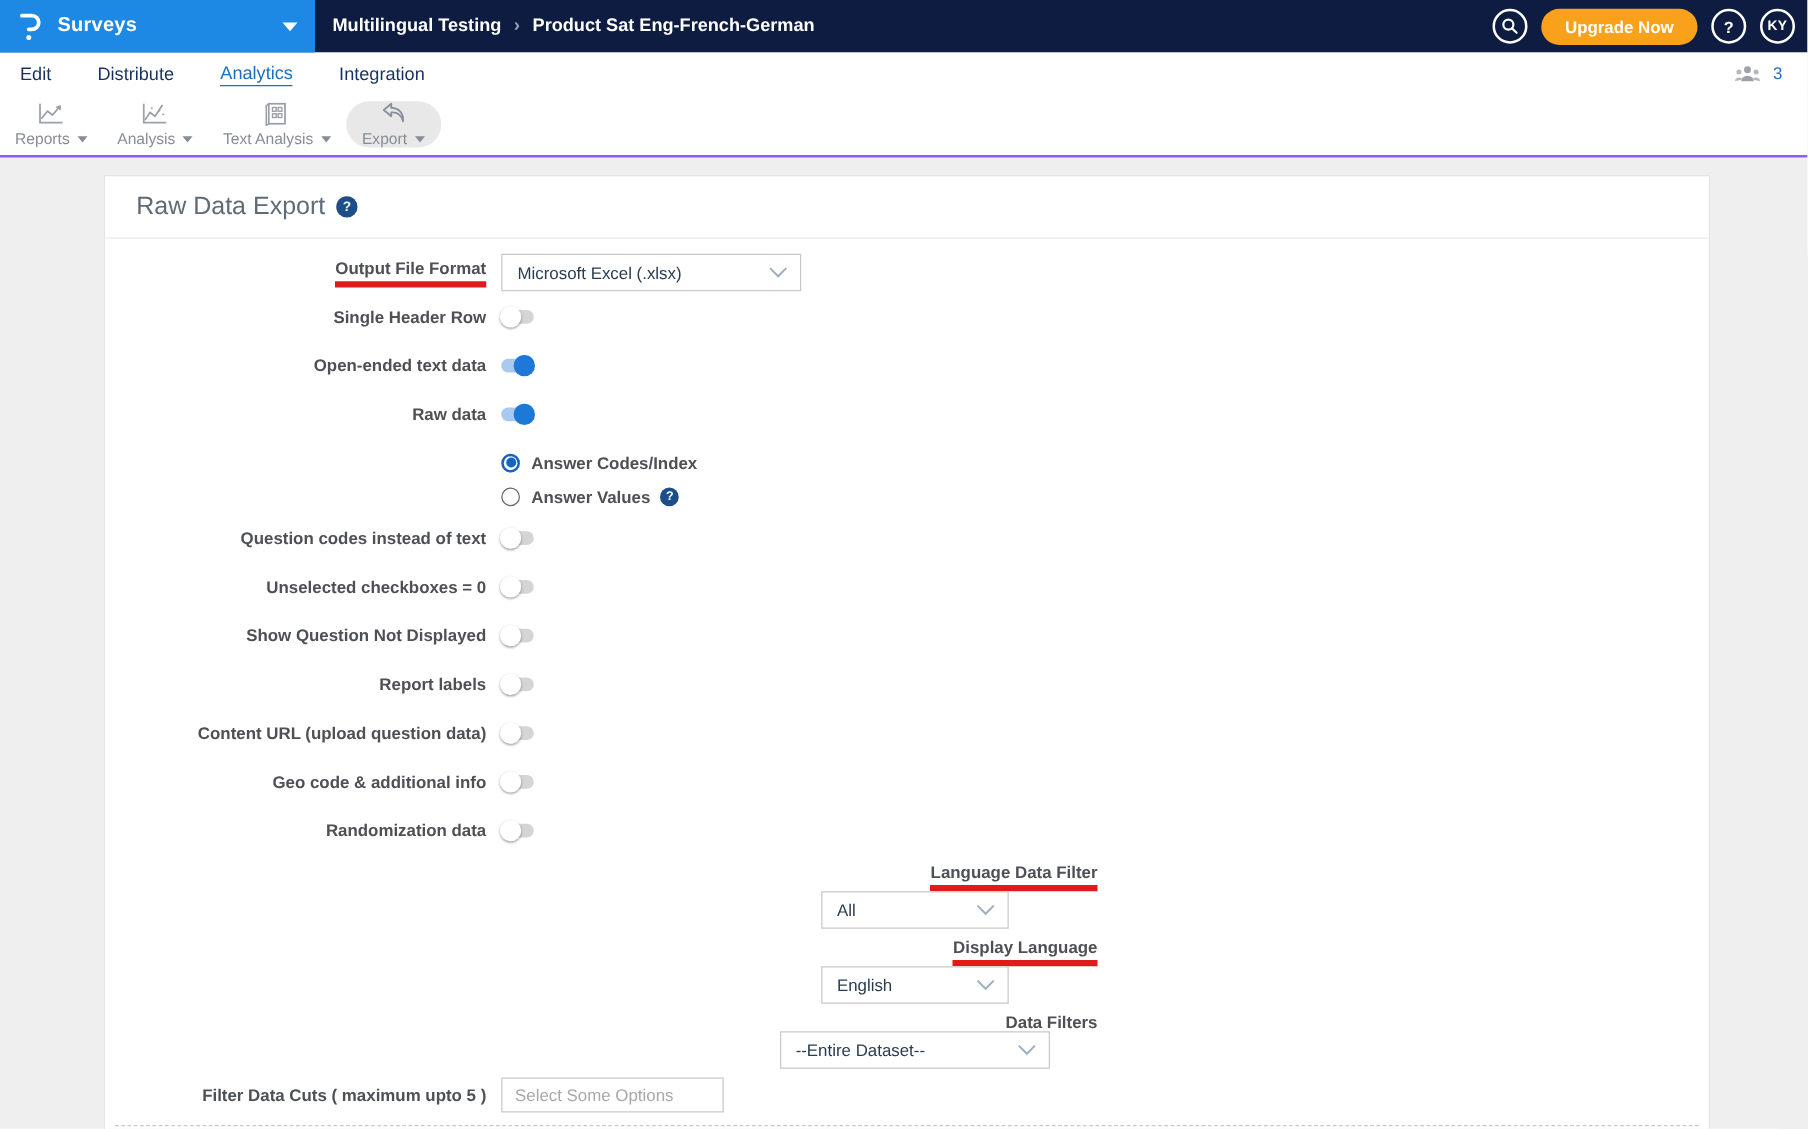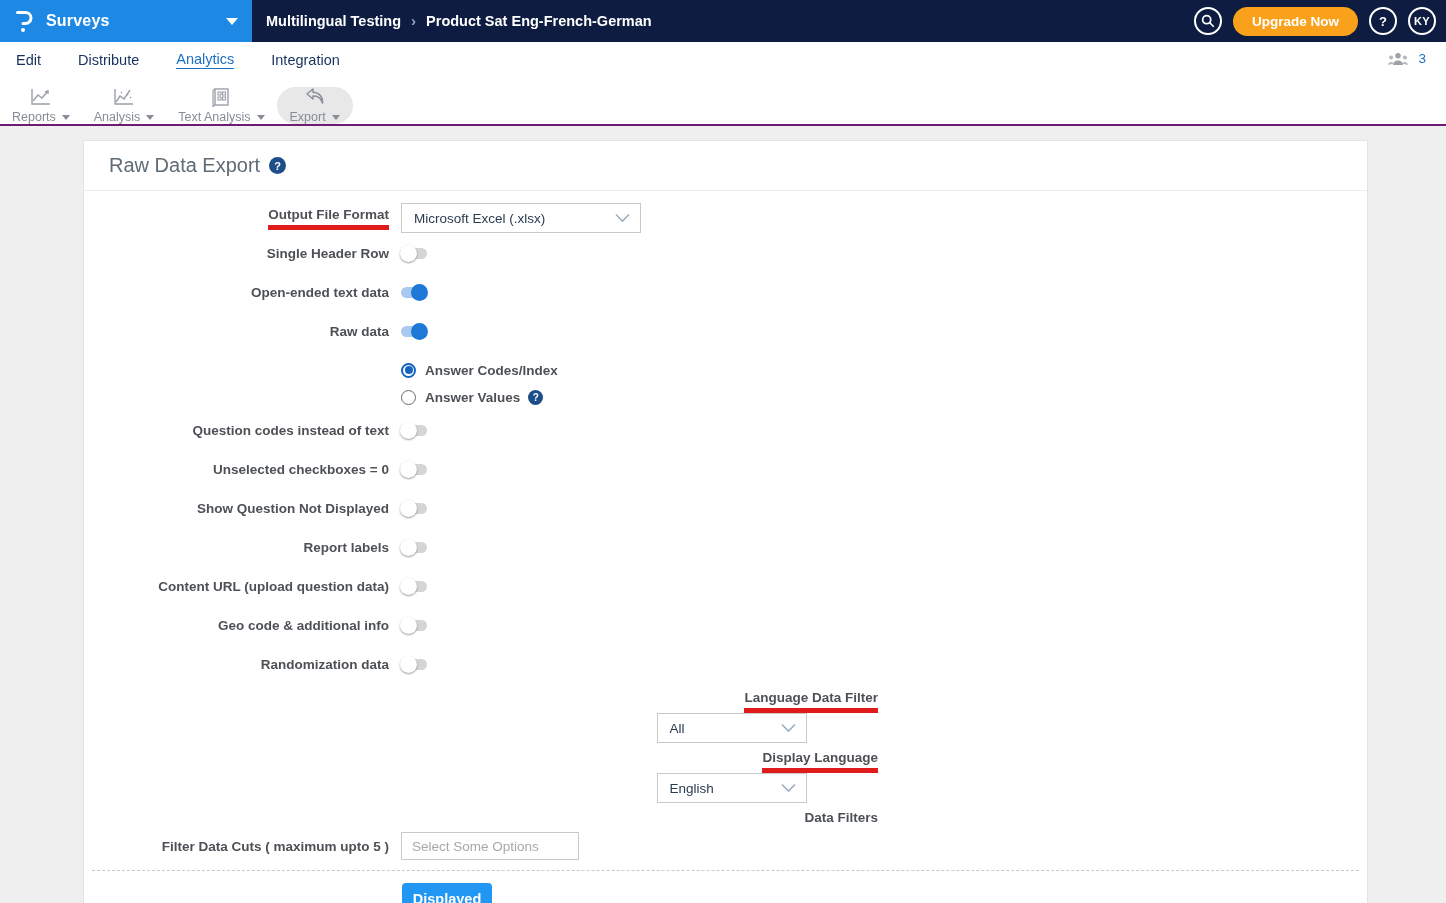--- a/index.html
+++ b/index.html
@@ -21,21 +21,21 @@
   .upgrade-btn { height:29px; padding:0 19px; border:none; border-radius:15px; background:#f9a11b; color:#fff; font-weight:bold; font-size:13.5px; font-family:inherit; cursor:pointer; }
 
   
   .nav-row { height:33px; background:#fff; display:flex; align-items:center; padding:0 20px 0 16px; }
   .nav-tab { font-size:14.5px; color:#17325e; margin-right:37px; cursor:pointer; padding-top:2px; }
   .nav-tab.active { color:#1b6fc4; border-bottom:1px solid #1b6fc4; padding-bottom:1px; }
   .collab { margin-left:auto; display:flex; align-items:center; gap:9px; }
   .collab-count { color:#1b6fc4; font-size:13.5px; }
 
   
-  .toolbar { height:51px; background:#fff; border-bottom:2px solid #701a75; display:flex; align-items:flex-end; }
+  .toolbar { height:51px; background:#fff; border-bottom:2px solid #8b5cf6; display:flex; align-items:center; }
   .tool-item { min-width:76px; padding:0 12px; display:flex; flex-direction:column; align-items:center; justify-content:center; gap:3px; cursor:pointer; }
   .tool-item.active { background:#e8e8e8;border-radius:20px; }
   .tool-item svg { display:block; }
   .tool-label { display:flex; align-items:center; gap:6px; font-size:12.5px; color:#868d96; }
   .tool-caret { width:0; height:0; border-left:4px solid transparent; border-right:4px solid transparent; border-top:5px solid #868d96; }
 
   
   .panel { width:1285px; margin:14px 0 0 83px; background:#fff; border:1px solid #e4e4e4; padding-bottom:16px; }
   .panel-head { display:flex; align-items:center; gap:9px; padding:13px 0 13px 25px; border-bottom:1px solid #ececec; }
   .panel-title { font-size:20px; color:#5f6b76; }
@@ -318,20 +318,28 @@
           <span>English</span>
           <svg class="chev" width="15" height="9" viewBox="0 0 15 9">
               <polyline points="1,1 7.5,7.5 14,1" fill="none" stroke="#9db0c0" stroke-width="1.6"></polyline>
             </svg>
         </div>
       </div>
     </div>
 
     <div class="row select-row bottom">
       <div class="lbl"><span class="txt">Data Filters</span></div>
+      <div class="ctl">
+        <div class="select w216">
+          <span>--Entire Dataset--</span>
+          <svg class="chev" width="15" height="9" viewBox="0 0 15 9">
+              <polyline points="1,1 7.5,7.5 14,1" fill="none" stroke="#9db0c0" stroke-width="1.6"></polyline>
+            </svg>
+        </div>
+      </div>
     </div>
 
     <div class="row input-row">
       <div class="lbl"><span class="txt">Filter Data Cuts ( maximum upto 5 )</span></div>
       <div class="ctl">
         <input class="text-input" type="text" placeholder="Select Some Options" style="">
       </div>
     </div>
 
     <div class="dashed-div"></div>

